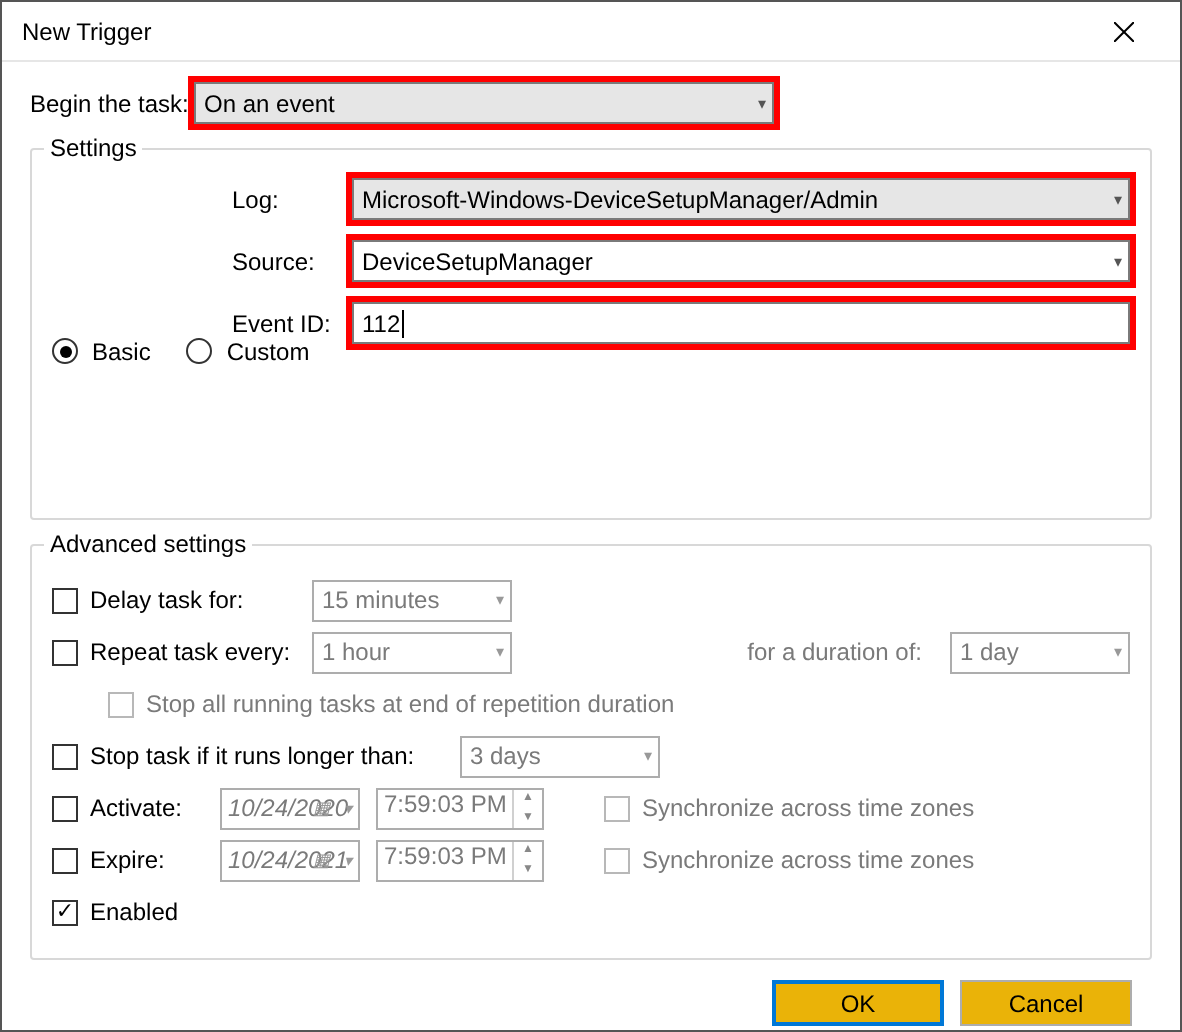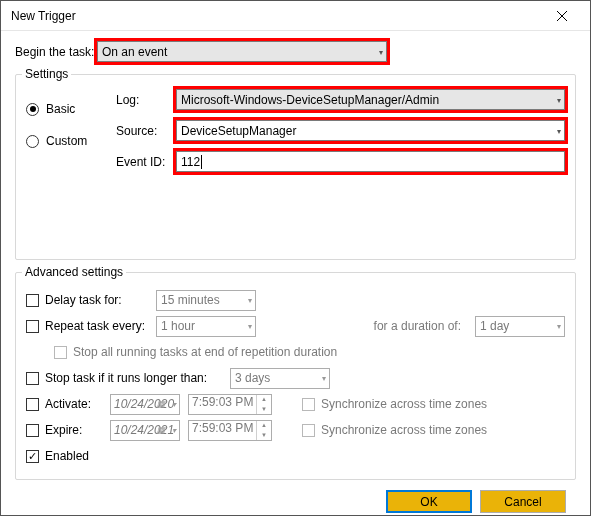--- a/index.html
+++ b/index.html
@@ -13,21 +13,21 @@
   .row { display: flex; align-items: center; }
   .lbl { width: 82px; }
   .lbl2 { width: 60px; }
   .combo { flex: 1; height: 21px; border: 1px solid #7a7a7a; background: #e6e6e6; display: flex; align-items: center; padding: 0 4px; position: relative; }
   .combo.white { background: #fff; }
   .combo .arrow { position: absolute; right: 3px; top: 50%; transform: translateY(-50%); font-size: 8px; color: #555; }
   .txt-input { flex: 1; height: 21px; border: 1px solid #7a7a7a; background: #fff; padding: 0 4px; display: flex; align-items: center; position: relative; }
   .txt-input .caret { width: 1px; height: 14px; background: #000; margin-left: 1px; }
   .fieldset { border: 1px solid #d8d8d8; border-radius: 2px; padding: 14px 10px 10px 10px; position: relative; margin-top: 12px; }
   .fieldset .legend { position: absolute; top: -8px; left: 6px; background: #fff; padding: 0 3px; }
-  .radio-col { display: flex; flex-direction: column; gap: 18px; padding-top: 3px; width: 90px; margin-top: 10px; }
+  .radio-col { display: flex; flex-direction: row; gap: 18px; padding-top: 3px; width: 90px; margin-top: 10px; }
   .radio { display: flex; align-items: center; gap: 7px; }
   .radio .dot { width: 13px; height: 13px; border: 1px solid #333; border-radius: 50%; display: flex; align-items: center; justify-content: center; }
   .radio .dot.inner::after { content: ""; width: 6px; height: 6px; background: #000; border-radius: 50%; display: block; }
   .settings-fields { flex: 1; display: flex; flex-direction: column; gap: 10px; }
   .hl { outline: 3px solid #f00; outline-offset: 0; }
   .chk { display: flex; align-items: flex-end; gap: 6px; }
   .chk .box { width: 13px; height: 13px; border: 1px solid #333; display: flex; align-items: center; justify-content: center; background: #fff; }
   .chk .box.disabled { border-color: #b8b8b8; }
   .chk.disabled { color: #7a7a7a; }
   .chk .box.checked::after { content: "✓"; font-size: 11px; line-height: 1; }

